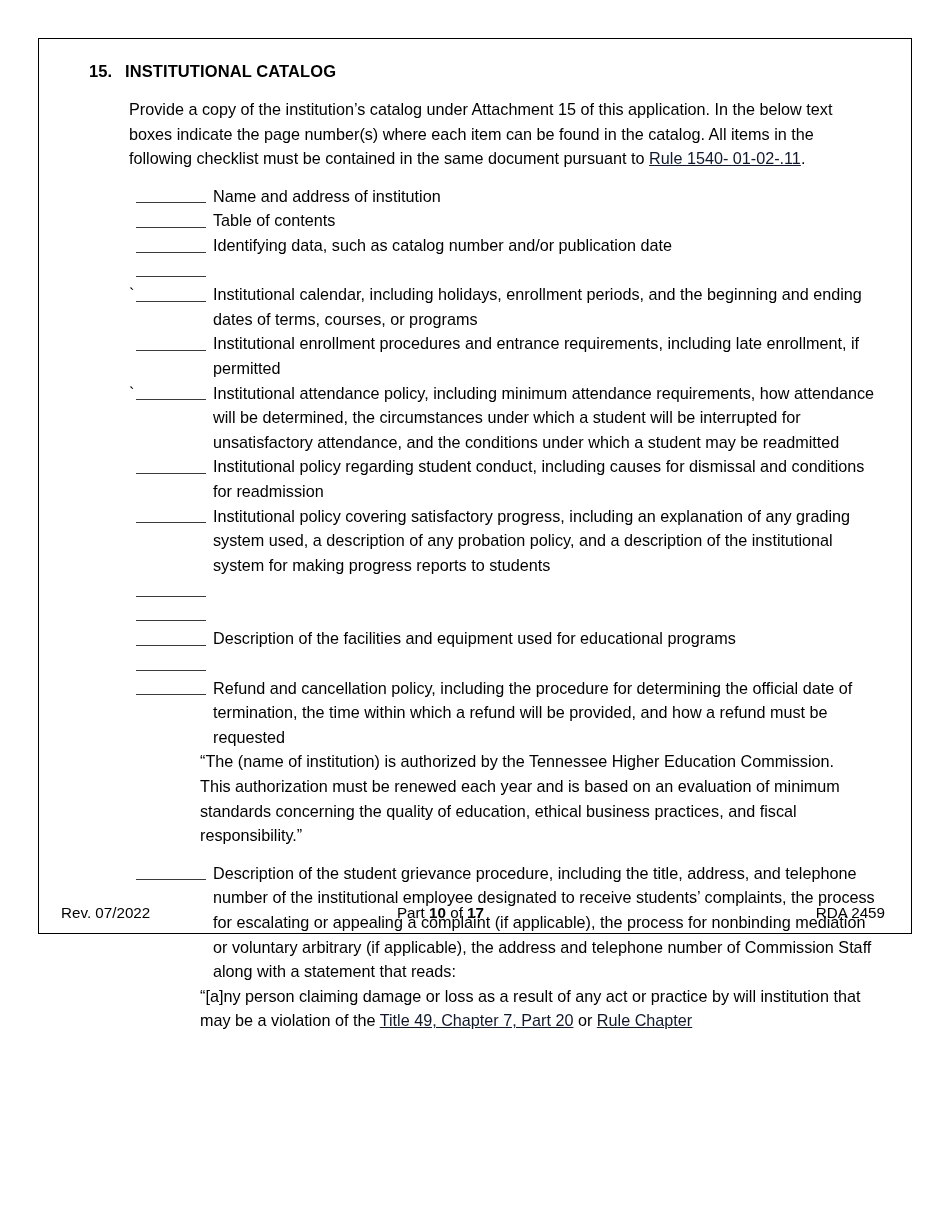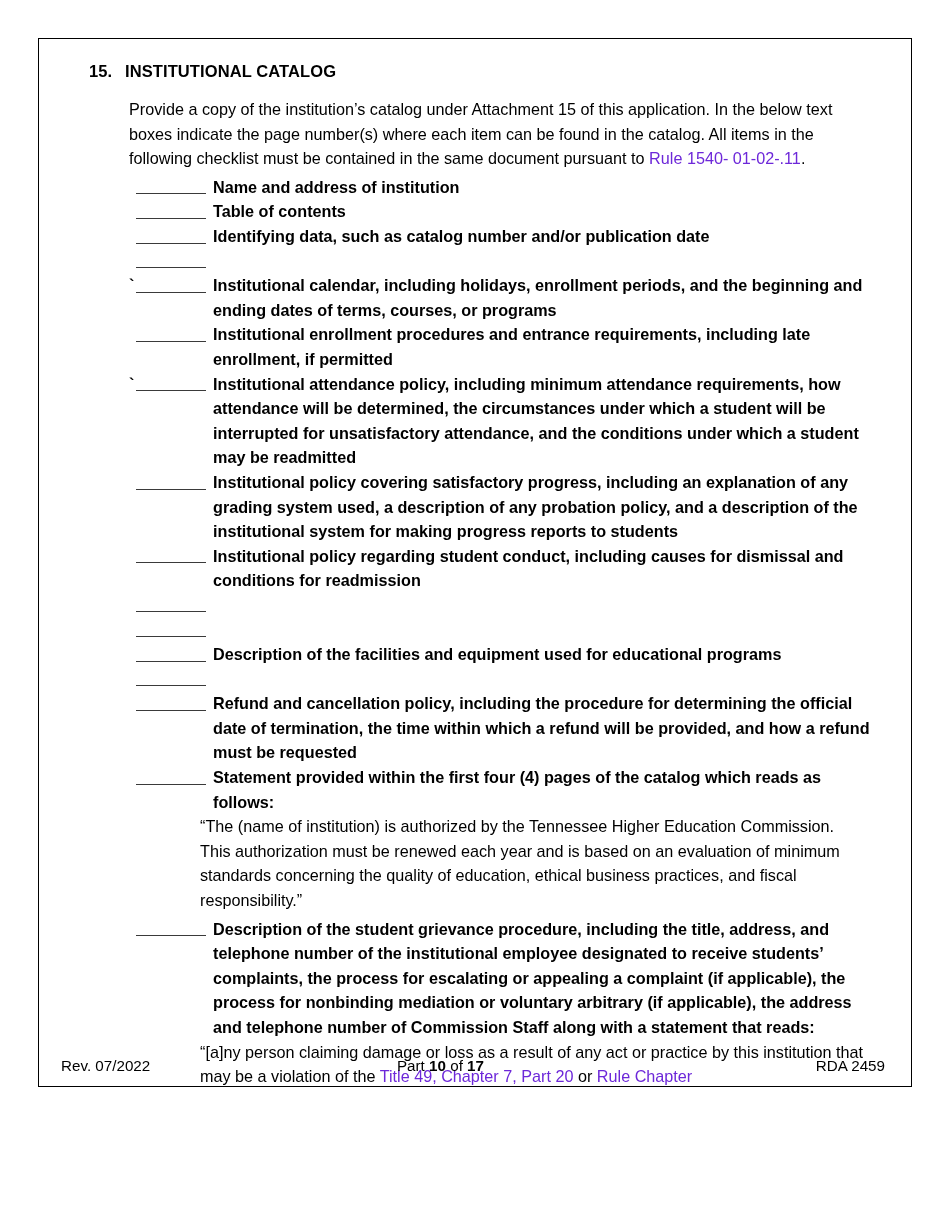--- a/index.html
+++ b/index.html
@@ -14,21 +14,21 @@
     font-family: "Liberation Sans", sans-serif;
     color: #000000;
     overflow: hidden;
   }
 
   .page {
     position: absolute;
     left: 38px;
     top: 38px;
     width: 874px;
-    height: 1049px;
+    height: 896px;
     border: 1.6px solid #000000;
     box-sizing: border-box;
     background: #ffffff;
   }
 
   .content {
     position: absolute;
     left: 0;
     top: 0;
     right: 0;
@@ -58,30 +58,30 @@
   
   .intro {
     font-size: 16.2px;
     line-height: 24.6px;
     padding-left: 72px;
     padding-right: 26px;
     margin: 0 0 0 0;
     text-align: left;
   }
   a.doc-link, .doc-link {
-    color: #6d28d9;
+    color: #0f172a;
+    text-decoration: underline;
     cursor: pointer;
   }
 
   
   .checklist {
-    margin-top: 4px;
+    margin-top: 13px;
     padding-left: 72px;
     padding-right: 10px;
-    font-weight: bold;
   }
   .check-item {
     display: flex;
     align-items: flex-start;
     font-size: 16.2px;
     line-height: 24.6px;
   }
   .tick {
     flex: 0 0 auto;
     width: 7px;
@@ -197,32 +197,32 @@
 
       <div class="check-item">
         <span class="tick">`</span>
         <span class="blank"></span>
         <span class="item-text">Institutional attendance policy, including minimum attendance requirements, how attendance will be determined, the circumstances under which a student will be interrupted for unsatisfactory attendance, and the conditions under which a student may be readmitted</span>
       </div>
 
       <div class="check-item">
         <span class="tick empty"></span>
         <span class="blank"></span>
+        <span class="item-text">Institutional policy regarding student conduct, including causes for dismissal and conditions for readmission</span>
+      </div>
+
+      <div class="check-item">
+        <span class="tick empty"></span>
+        <span class="blank"></span>
         <span class="item-text">Institutional policy covering satisfactory progress, including an explanation of any grading system used, a description of any probation policy, and a description of the institutional system for making progress reports to students</span>
       </div>
 
       <div class="check-item">
         <span class="tick empty"></span>
         <span class="blank"></span>
-        <span class="item-text">Institutional policy regarding student conduct, including causes for dismissal and conditions for readmission</span>
-      </div>
-
-      <div class="check-item">
-        <span class="tick empty"></span>
-        <span class="blank"></span>
       </div>
 
       <div class="check-item">
         <span class="tick empty"></span>
         <span class="blank"></span>
       </div>
 
       <div class="check-item">
         <span class="tick empty"></span>
         <span class="blank"></span>
@@ -233,38 +233,33 @@
         <span class="tick empty"></span>
         <span class="blank"></span>
       </div>
 
       <div class="check-item">
         <span class="tick empty"></span>
         <span class="blank"></span>
         <span class="item-text">Refund and cancellation policy, including the procedure for determining the official date of termination, the time within which a refund will be provided, and how a refund must be requested</span>
       </div>
 
-      <div class="check-item">
-        <span class="tick empty"></span>
-        <span class="blank"></span>
-        <span class="item-text">Statement provided within the first four (4) pages of the catalog which reads as follows:</span>
-      </div>
     </div>
 
     <div class="quote-block">“The (name of institution) is authorized by the Tennessee Higher Education Commission. This authorization must be renewed each year and is based on an evaluation of minimum standards concerning the quality of education, ethical business practices, and fiscal responsibility.”</div>
 
     <div class="checklist">
       <div class="check-item">
         <span class="tick empty"></span>
         <span class="blank"></span>
         <span class="item-text">Description of the student grievance procedure, including the title, address, and telephone number of the institutional employee designated to receive students’ complaints, the process for escalating or appealing a complaint (if applicable), the process for nonbinding mediation or voluntary arbitrary (if applicable), the address and telephone number of Commission Staff along with a statement that reads:</span>
       </div>
     </div>
 
-    <div class="quote-block tight"><span>“[a]ny person claiming damage or loss as a result of any act or practice by this institution that may be a violation of the </span><span class="doc-link">Title 49, Chapter 7, Part 20</span><span> or </span><span class="doc-link">Rule Chapter</span></div>
+    <div class="quote-block tight"><span>“[a]ny person claiming damage or loss as a result of any act or practice by will institution that may be a violation of the </span><span class="doc-link">Title 49, Chapter 7, Part 20</span><span> or </span><span class="doc-link">Rule Chapter</span></div>
 
   </div>
 
   <div class="footer">
     <span class="left">Rev. 07/2022</span>
     <span class="center"><span>Part </span><b>10</b><span> of </span><b>17</b></span>
     <span class="right">RDA 2459</span>
   </div>
 </div>
 

